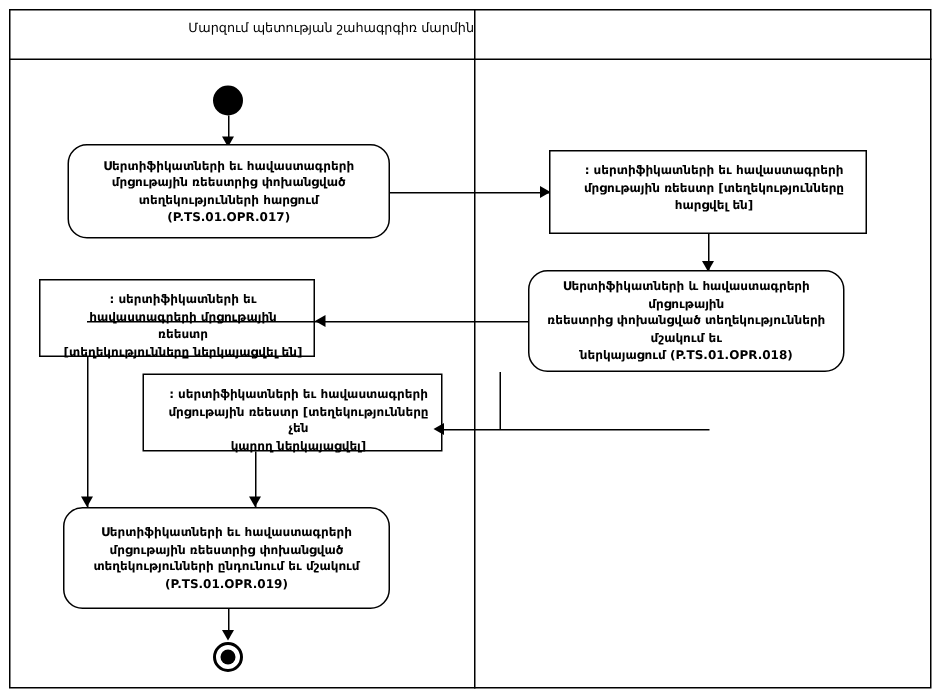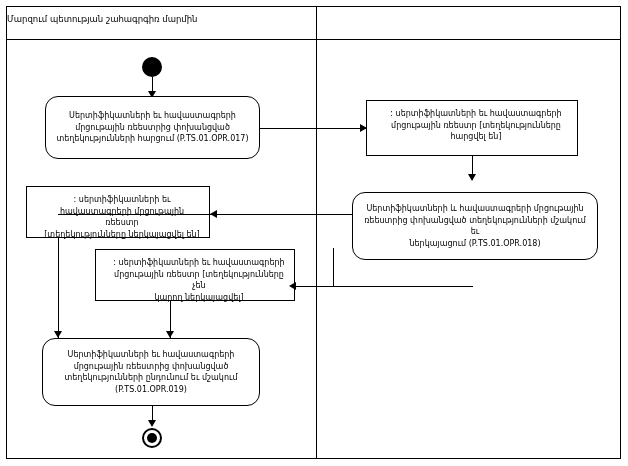--- a/index.html
+++ b/index.html
@@ -46,21 +46,21 @@
     width: 0;
     height: 453px;
     border-left: 1px solid #000000;
   }
 
   .lane-title {
     position: absolute;
     top: 13px;
     font-size: 8.5px;
     color: #000000;
-    text-align: left;
+    text-align: right;
     line-height: 12px;
     white-space: nowrap;
   }
   .lane-title.left  { left: 7px;   width: 309px; }
   .lane-title.right { left: 317px; width: 303px; }
 
   
   .node {
     position: absolute;
     box-sizing: border-box;
@@ -81,20 +81,21 @@
   .signal {
     border: 1px solid #000000;
     border-radius: 0;
     align-items: flex-start;
     padding-top: 7px;
     padding-left: 15px;
   }
   .node .txt {
     width: 100%;
     white-space: pre-line;
+    font-weight: bold;
   }
 
   
   .initial-node {
     position: absolute;
     width: 20px;
     height: 20px;
     border-radius: 50%;
     background: #000000;
   }
@@ -202,21 +203,21 @@
 
   <div class="node signal" style="left:366px; top:100px; width:212px; height:56px;">
     <div class="txt">: սերտիֆիկատների եւ հավաստագրերի
 մրցութային ռեեստր [տեղեկությունները
 հարցվել են]</div>
   </div>
 
   <div class="conn v" style="left:472px; top:156px; height:24px;"></div>
   <div class="arrow down" style="left:468px; top:174px;"></div>
 
-  <div class="node activity" style="left:352px; top:180px; width:246px; height:68px;margin-top:12px;">
+  <div class="node activity" style="left:352px; top:180px; width:211px; height:68px;">
     <div class="txt">Սերտիֆիկատների և հավաստագրերի մրցութային
 ռեեստրից փոխանցված տեղեկությունների մշակում եւ
 ներկայացում (P.TS.01.OPR.018)</div>
   </div>
 
   <div class="conn h" style="left:58px; top:214px; width:294px;"></div>
   <div class="arrow left" style="left:210px; top:210px;"></div>
 
   <div class="conn v" style="left:333px; top:248px; height:38px;"></div>
   <div class="conn h" style="left:295px; top:286px; width:178px;"></div>

